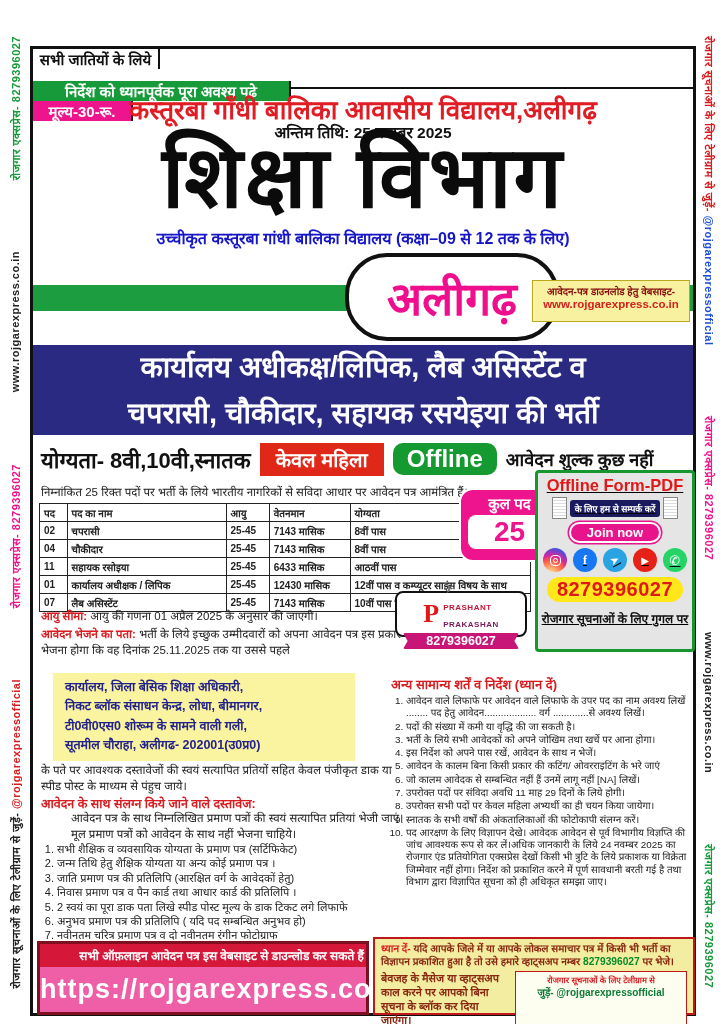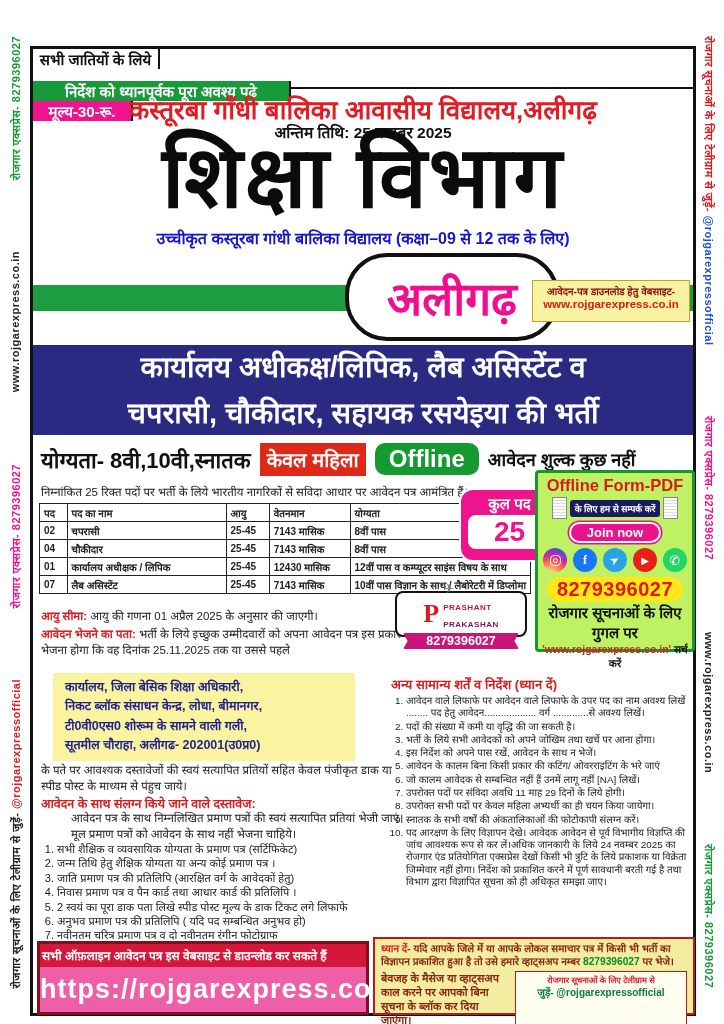--- a/index.html
+++ b/index.html
@@ -46,58 +46,58 @@
               border:1px solid #b9a820; text-align:center; padding-top:3px; }
   .site-box .l1 { display:block; color:#8a1010; font-size:10px; font-weight:800;text-align:center; }
   .site-box .l2 { display:block; color:#d42020; font-size:11.5px; font-weight:900; }
 
   .navy-band { top:296px; left:0; width:100%; height:90px; background:#2b2a82; color:#fff; text-align:center;
                display:flex; flex-direction:column; justify-content:center; gap:9px; }
   .navy-band span { font-size:29px; font-weight:900; line-height:1.25; }
 
   .elig-row { top:386px; left:0; width:100%; height:48px; display:flex; align-items:center; gap:9px; padding:0 8px; }
   .elig-qual { font-size:22px; font-weight:900; color:#111; white-space:nowrap; }
-  .badge-female { background:#e02818; color:#fff; font-size:20px; font-weight:900; padding:3px 7px; }
+  .badge-female { background:#e02818; color:#fff; font-size:20px; font-weight:900; padding:3px 16px; }
   .badge-offline { background:#149a30; color:#fff; font-size:24px; font-weight:900; padding:2px 14px; border-radius:10px; }
   .elig-fee { font-size:18px; font-weight:900; color:#111; white-space:nowrap; }
 
   .intro-line { top:436px; left:8px; width:478px; font-size:11.5px; color:#222; }
 
   
   .vtable { top:454px; left:6px; width:492px; border-collapse:collapse; }
   .vtable td, .vtable th { border:1.5px solid #222; font-size:10px; font-weight:700; color:#222;
                            padding:1.5px 4px; text-align:left; height:16px; white-space:nowrap; }
   .total-badge { top:441px; left:428px; width:97px; height:70px; background:#ee148e; border-radius:12px;
                  text-align:center; padding-top:3px; box-shadow:0 0 0 2px #fff; }
   .total-badge .tl { color:#fff; font-size:15px; font-weight:900; display:block; }
   .total-badge .tv { display:block; margin:2px 7px 0; background:#fff; border-radius:8px; color:#ee148e;
                      font-size:28px; font-weight:900; line-height:34px; }
 
   
   .offline-panel { top:421px; left:502px; width:160px; height:182px; border:3px solid #18962e; border-radius:4px;
-                   background:#bef264; text-align:center; padding:3px 2px; }
+                   background:#e5e5e5; text-align:center; padding:3px 2px;text-decoration:underline; }
   .op-title { color:#e01818; font-size:16.5px; font-weight:900; }
   .op-subrow { display:flex; align-items:center; justify-content:center; gap:3px; margin-top:2px; }
   .news-thumb { width:15px; height:22px; background:repeating-linear-gradient(#fff,#fff 2px,#b8b8c8 3px); border:1px solid #888; }
   .op-sub { background:#1a1a5e; color:#fff; font-size:9px; font-weight:800; border-radius:3px; padding:2px 5px; white-space:nowrap; }
   .op-join { display:inline-block; background:#e8148c; color:#fff; font-size:13px; font-weight:900; border-radius:12px;
              border:2px solid #fff; box-shadow:0 0 0 1.5px #e8148c; padding:1px 16px; margin-top:3px; }
   .icons-row { display:flex; justify-content:center; gap:6px; margin-top:5px; }
   .sicon { width:24px; height:24px; border-radius:50%; display:flex; align-items:center; justify-content:center;
            color:#fff; font-size:12px; font-weight:900; }
   .ic-ig { background:radial-gradient(circle at 30% 110%, #fdf497 0%, #fd5949 45%, #d6249f 60%, #285AEB 90%); }
   .ig-cam { width:11px; height:11px; border:1.6px solid #fff; border-radius:4px; position:relative; }
   .ig-cam::after { content:""; position:absolute; left:2.5px; top:2.5px; width:3px; height:3px; border:1.2px solid #fff; border-radius:50%; }
   .ic-fb { background:#1877f2; font-family:"Liberation Serif",serif; }
   .ic-tg { background:#2aa3e3; } .ic-tg span { transform:rotate(-28deg); display:inline-block; font-size:11px; }
   .ic-yt { background:#e62117; font-size:10px; }
   .ic-wa { background:#25d366; font-size:13px; }
   .op-phone { display:inline-block; background:#ffe71a; border-radius:14px; color:#e01818; font-size:20px;
               font-weight:900; padding:1px 10px; margin-top:5px; letter-spacing:.5px; }
-  .op-google1 { color:#111; font-size:15px; font-weight:900; margin-top:0; }
+  .op-google1 { color:#111; font-size:12px; font-weight:900; margin-top:8px; }
   .op-google2 { font-size:10.5px; font-weight:900; }
   .op-google2 .u { color:#d42020; } .op-google2 .s { color:#111; }
 
   
   .para { font-size:11.5px; color:#222; line-height:1.35; }
   .rlabel { color:#d81c20; font-weight:900; }
   .age-para { top:560px; left:8px; width:358px; }
   .addr-para { top:578px; left:8px; width:360px; }
   .yellow-box { top:624px; left:20px; width:302px; background:#faf3a0; padding:5px 12px; }
   .yellow-box div { color:#23238c; font-size:12.5px; font-weight:700; line-height:1.55; white-space:nowrap; }
@@ -122,21 +122,21 @@
                 border-radius:2px; padding:1px 0; clip-path:polygon(0 0,100% 0,96% 50%,100% 100%,0 100%,4% 50%); }
 
   
   .cond-heading { top:626px; left:358px; width:304px; color:#d81c20; font-weight:900; font-size:13px; }
   .cond-list { top:646px; left:358px; width:304px; }
   .cond-list ol { list-style-position:outside; padding-left:15px; }
   .cond-list li { font-size:9.9px; color:#222; line-height:1.24; margin-bottom:1px; }
 
   
   .dl-box { top:892px; left:4px; width:332px; height:74px; background:#ef5fa7; border:3px solid #7e1020; }
-  .dl-strip { background:#d5173a; color:#fff; font-size:12px; font-weight:900; text-align:left; padding:3px 2px; white-space:nowrap; }
+  .dl-strip { background:#d5173a; color:#fff; font-size:12px; font-weight:900; text-align:right; padding:3px 2px; white-space:nowrap; }
   .dl-url { color:#fff; font-size:27px; font-weight:900; text-align:center; line-height:44px; letter-spacing:1px; }
   .notice-box { top:888px; left:340px; width:322px; height:78px; background:#f2eda0; border:2.5px solid #c01818; padding:3px 6px; }
   .notice-box .ntext { font-size:10.2px; font-weight:800; color:#8a2812; line-height:1.3; }
   .n-phone { color:#0a8a2a; }
   .notice-row { display:flex; gap:4px; margin-top:2px; }
   .notice-c { flex:1; font-size:11px; font-weight:800; color:#8a2812; line-height:1.3; }
   .tel-box { width:172px; background:#fdfdf0; border:1.5px solid #c01818; text-align:center; padding:2px 2px; }
   .tel-l1 { color:#d81c20; font-size:8.3px; font-weight:700; display:block; }
   .tel-l2 { color:#0b7c36; font-size:10px; font-weight:900; display:block; }
 </style>
@@ -219,20 +219,27 @@
         <td>8वीं पास</td>
       </tr>
       <tr>
         <td>04</td>
         <td>चौकीदार</td>
         <td>25-45</td>
         <td>7143 मासिक</td>
         <td>8वीं पास</td>
       </tr>
       <tr>
+        <td>11</td>
+        <td>सहायक रसोइया</td>
+        <td>25-45</td>
+        <td>6433 मासिक</td>
+        <td>आठवीं पास</td>
+      </tr>
+      <tr>
         <td>01</td>
         <td>कार्यालय अधीक्षक / लिपिक</td>
         <td>25-45</td>
         <td>12430 मासिक</td>
         <td>12वीं पास व कम्प्यूटर साइंस विषय के साथ</td>
       </tr>
       <tr>
         <td>07</td>
         <td>लैब असिस्टेंट</td>
         <td>25-45</td>
@@ -261,23 +268,20 @@
           </span>
         <span class="sicon ic-fb">f</span>
         <span class="sicon ic-tg">
             <span>➤</span>
           </span>
         <span class="sicon ic-yt">▶</span>
         <span class="sicon ic-wa">✆</span>
       </div>
       <span class="op-phone">8279396027</span>
       <div class="op-google1">रोजगार सूचनाओं के लिए गुगल पर</div>
-      <div class="op-google2">
-        <span class="u">'www.rojgarexpress.co.in'</span><span class="s"> सर्च करें</span>
-      </div>
     </div>
 
     <div class="abs para age-para">
       <span class="rlabel">आयु सीमा:</span>
       <span>आयु की गणना 01 अप्रैल 2025 के अनुसार की जाएगी।</span>
     </div>
     <div class="abs para addr-para">
       <span class="rlabel">आवेदन भेजने का पता:</span>
       <span>भर्ती के लिये इच्छुक उम्मीदवारों को अपना आवेदन पत्र इस प्रकार भेजना होगा कि वह दिनांक 25.11.2025 तक या उससे पहले</span>
     </div>

